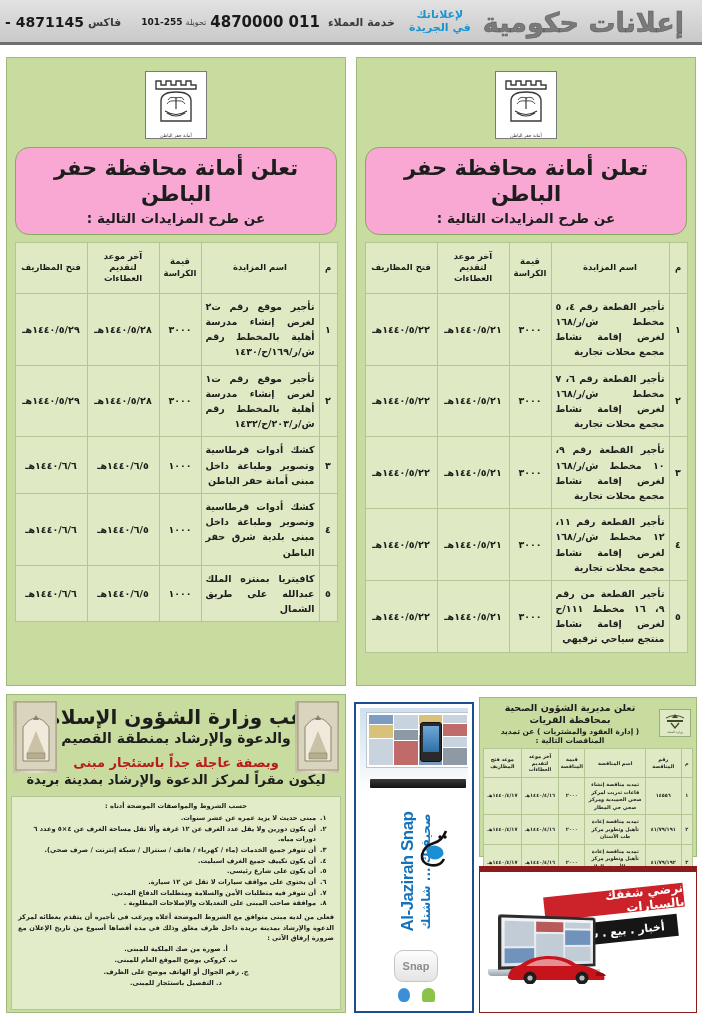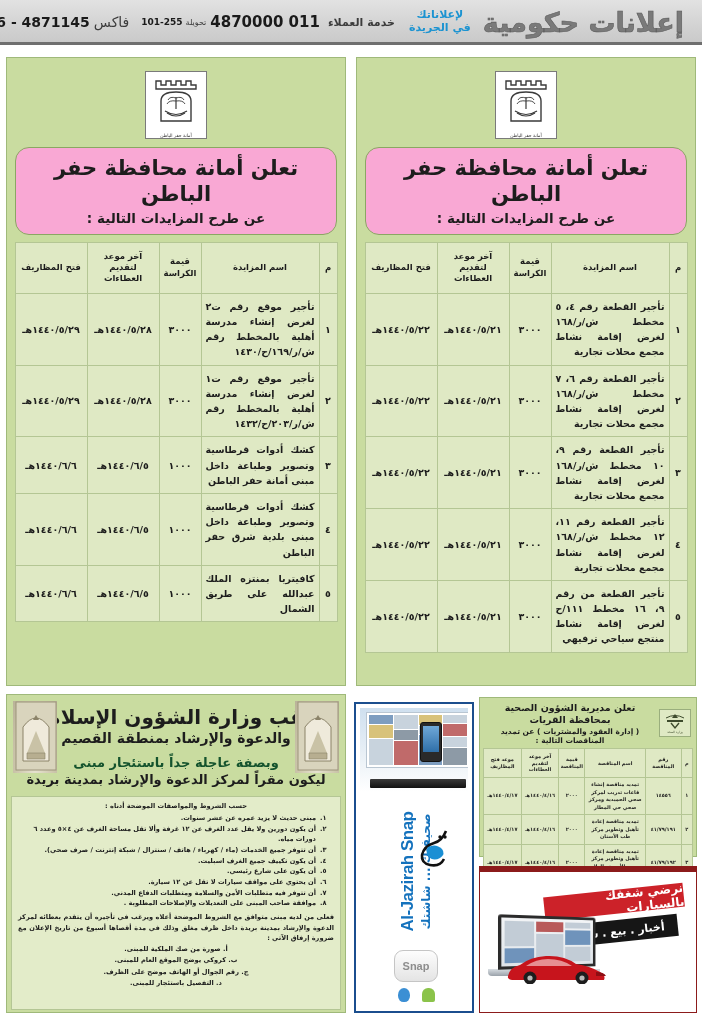--- a/index.html
+++ b/index.html
@@ -29,21 +29,21 @@
     font-family:"DejaVu Sans", sans-serif;
   }
   .ads-in-paper {
     color:#1b93d1; font-size:11px; font-weight:bold; line-height:1.15;
     text-align:center; margin-right:12px; white-space:nowrap;
   }
   .cust-serv { color:#3c3c3c; font-size:11px; font-weight:bold; margin-right:14px; white-space:nowrap;}
   .phone-main { color:#1a1a1a; font-size:15px; font-weight:bold; margin-right:8px; white-space:nowrap;}
   .ext-lbl { color:#3c3c3c; font-size:8px; font-weight:normal; margin-right:4px; white-space:nowrap;}
   .ext-num { color:#1a1a1a; font-size:9px; font-weight:bold; margin-right:3px; white-space:nowrap;}
-  .fax-lbl { color:#3c3c3c; font-size:14px; font-weight:normal; margin-right:12px; white-space:nowrap;}
+  .fax-lbl { color:#3c3c3c; font-size:11px; font-weight:bold; margin-right:20px; white-space:nowrap;}
   .fax-num { color:#1a1a1a; font-size:14px; font-weight:bold; margin-right:4px; white-space:nowrap;}
 
   
   .panel {
     position:absolute;
     background:#c9dca0;
     border:1px solid #9fb97a;
     padding:6px;
   }
   .panel-inner {
@@ -100,21 +100,21 @@
   #islamic-ad {
     position:absolute; left:6px; top:694px; width:340px; height:319px;
     background:#c9dca0; border:1px solid #9fb97a; padding:4px;
   }
   .isl-head {
     position:relative; height:94px; background:#c9dca0;
     display:flex; align-items:center; justify-content:center; flex-direction:column;
   }
   .isl-t1 { font-size:20px; font-weight:bold; color:#1d1d1d; line-height:1.2;}
   .isl-t2 { font-size:14px; font-weight:bold; color:#1d1d1d; margin-top:1px;}
-  .isl-t3 { font-size:13px; font-weight:bold; color:#14532d; margin-top:9px;}
+  .isl-t3 { font-size:13px; font-weight:bold; color:#b91c1c; margin-top:9px;}
   .isl-t4 { font-size:13px; font-weight:bold; color:#1d1d1d; margin-top:2px;}
   .mihrab {
     position:absolute; top:2px; width:44px; height:72px;
     background: radial-gradient(ellipse at 50% 90%, #e8e4d2 0%, #cfc9ae 55%, #b9b298 100%);
     border:1px solid #8d8companion;
   }
   .mihrab-l { left:2px; }
   .mihrab-r { right:2px; }
 
   .isl-body {

